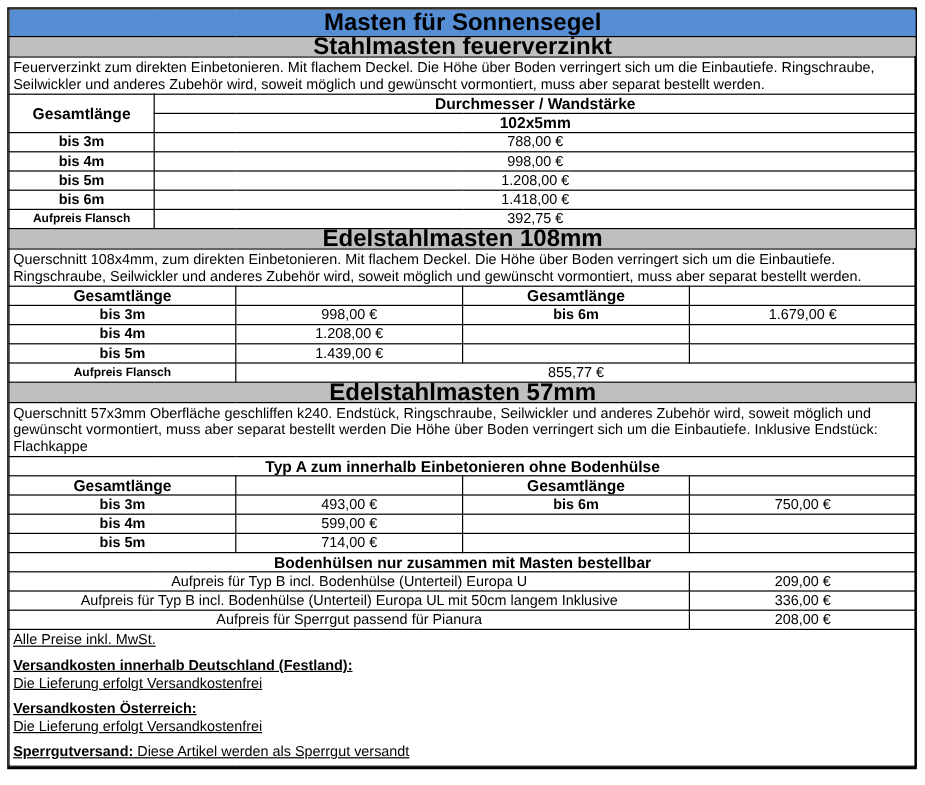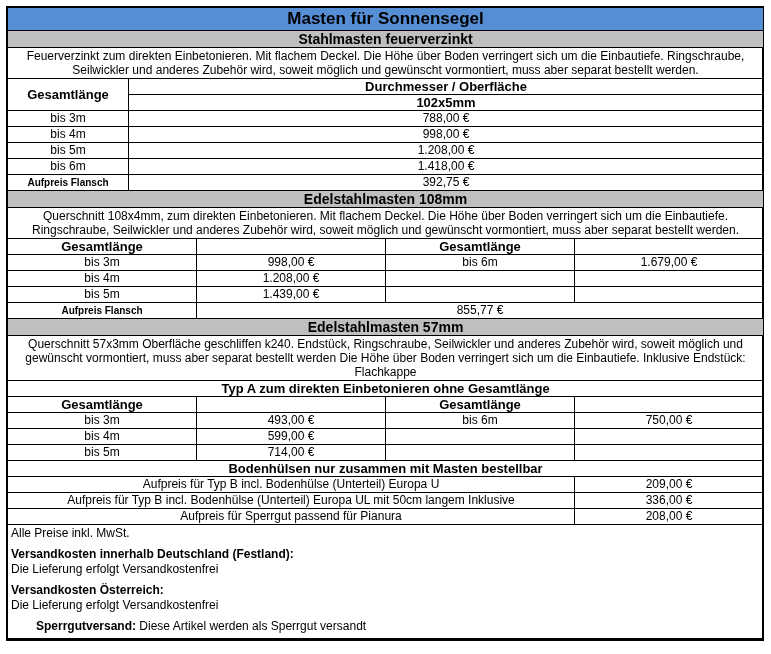--- a/index.html
+++ b/index.html
@@ -3,29 +3,29 @@
 <meta charset="utf-8">
 <style>
   html, body { margin: 0; padding: 0; background: #ffffff; }
   body { width: 771px; height: 654px; position: relative; overflow: hidden;
          font-family: "Liberation Sans", sans-serif; color: #000; }
   #sheet { position: absolute; left: 6px; top: 6px; width: 758px; border: 1px solid #000;
            border-bottom: 2px solid #000; border-right: 2px solid #000; box-sizing: border-box; }
   table { border-collapse: collapse; width: 100%; table-layout: fixed; }
   td { border: 1px solid #000; padding: 0 3px; font-size: 12px; line-height: 15px; height: 15px;
        text-align: center; white-space: nowrap; overflow: hidden; }
-  .title { background: #558ed5; font-size: 17px; font-weight: bold; height: 22px; line-height: 22px; }
-  .sect { background: #bfbfbf; font-size: 14px; font-weight: bold; height: 16px; line-height: 16px; }
-  .desc { text-align: center; white-space: normal; line-height: 14px; height: auto; padding: 1px 3px; }
-  .b { font-weight: normal; }
+  .title { background: #558ed5; font-size: 20px; font-weight: bold; height: 22px; line-height: 22px; }
+  .sect { background: #bfbfbf; font-size: 20px; font-weight: bold; height: 16px; line-height: 16px; }
+  .desc { text-align: left; white-space: normal; line-height: 14px; height: auto; padding: 1px 3px; }
+  .b { font-weight: bold; }
   .small { font-size: 10px; font-weight: bold; }
   .sub { font-weight: bold; font-size: 13px; }
   .footer { text-align: left; white-space: normal; vertical-align: top; padding: 1px 3px 4px 3px; height: auto; line-height: 15px; }
-  .footer p { margin: 0 0 6px 0; }
-  .footer p:last-child { margin-bottom: 0; margin-left: 25px; }
+  .footer p { margin: 0 0 6px 0; text-decoration: underline; }
+  .footer p:last-child { margin-bottom: 0; }
 </style>
 </head>
 <body>
 
 <div id="sheet">
   <table>
     <colgroup>
       <col style="width:121px">
         <col style="width:68px">
         <col style="width:189px">
@@ -38,21 +38,21 @@
         </tr>
 
       <tr>
           <td colspan="5" class="sect">Stahlmasten feuerverzinkt</td>
         </tr>
       <tr>
           <td colspan="5" class="desc" style="height:28px">Feuerverzinkt zum direkten Einbetonieren. Mit flachem Deckel. Die Höhe über Boden verringert sich um die Einbautiefe. Ringschraube, Seilwickler und anderes Zubehör wird, soweit möglich und gewünscht vormontiert, muss aber separat bestellt werden.</td>
         </tr>
       <tr>
         <td rowspan="2" class="sub">Gesamtlänge</td>
-        <td colspan="4" class="sub">Durchmesser / Oberfläche</td>
+        <td colspan="4" class="sub">Durchmesser / Wandstärke</td>
       </tr>
       <tr>
           <td colspan="4" class="sub">102x5mm</td>
         </tr>
       <tr>
         <td class="b">bis 3m</td>
         <td colspan="4">788,00 €</td>
       </tr>
       <tr>
         <td class="b">bis 4m</td>
@@ -106,21 +106,21 @@
         <td colspan="3">855,77 €</td>
       </tr>
 
       <tr>
           <td colspan="5" class="sect">Edelstahlmasten 57mm</td>
         </tr>
       <tr>
           <td colspan="5" class="desc" style="height:41px">Querschnitt 57x3mm Oberfläche geschliffen k240. Endstück, Ringschraube, Seilwickler und anderes Zubehör wird, soweit möglich und gewünscht vormontiert, muss aber separat bestellt werden Die Höhe über Boden verringert sich um die Einbautiefe. Inklusive Endstück: Flachkappe</td>
         </tr>
       <tr>
-          <td colspan="5" class="sub">Typ A zum direkten Einbetonieren ohne Gesamtlänge</td>
+          <td colspan="5" class="sub">Typ A zum innerhalb Einbetonieren ohne Bodenhülse</td>
         </tr>
       <tr>
         <td colspan="2" class="sub">Gesamtlänge</td>
         <td></td>
         <td class="sub">Gesamtlänge</td>
         <td></td>
       </tr>
       <tr>
         <td colspan="2" class="b">bis 3m</td>
         <td>493,00 €</td>

